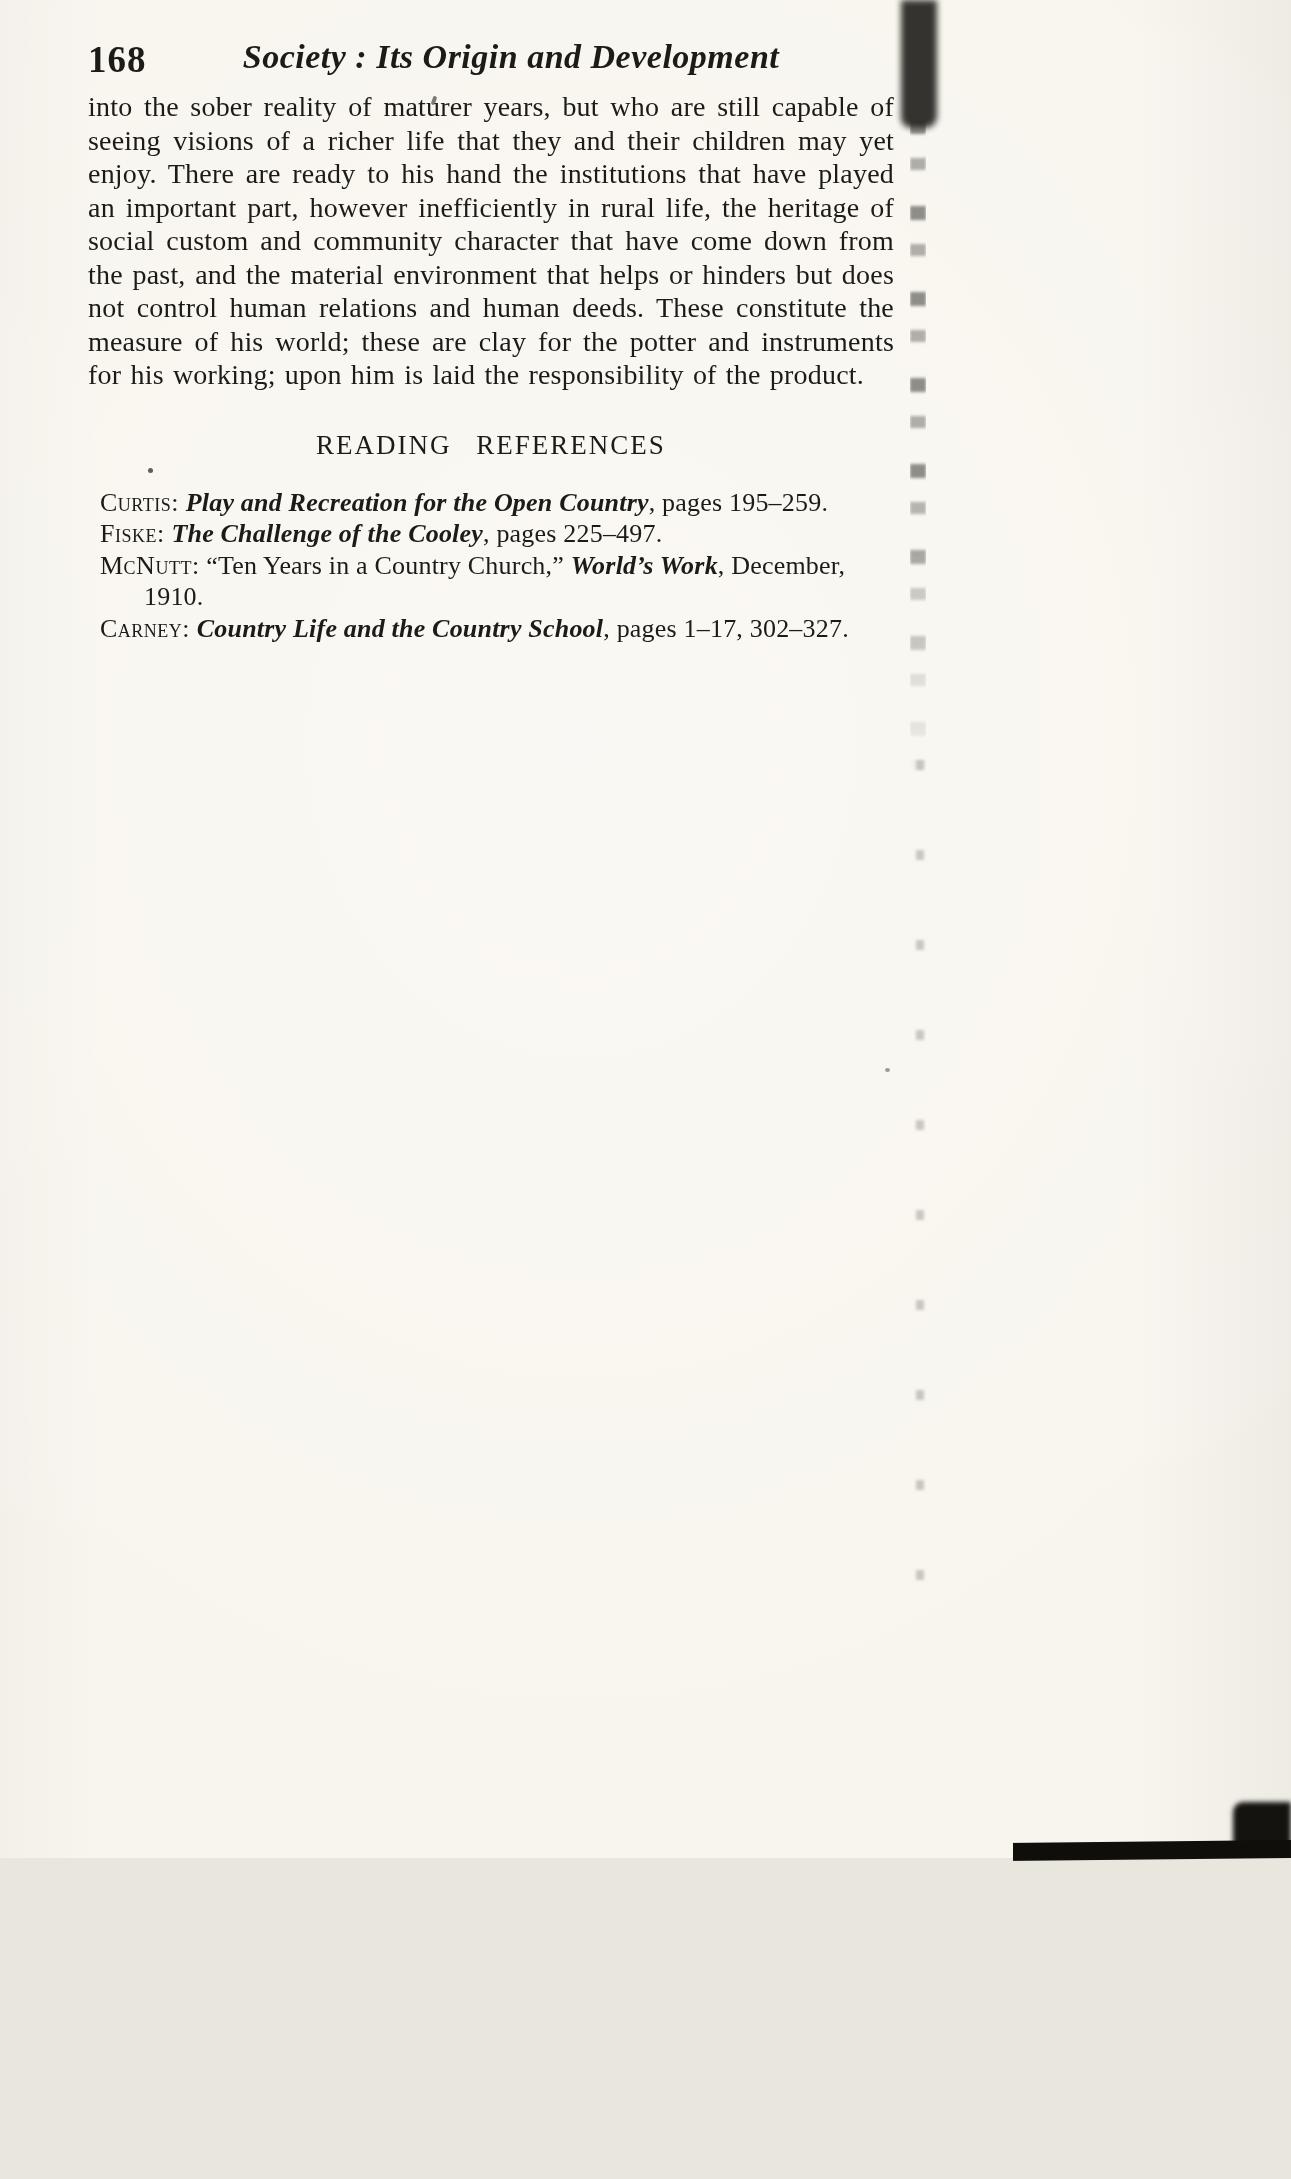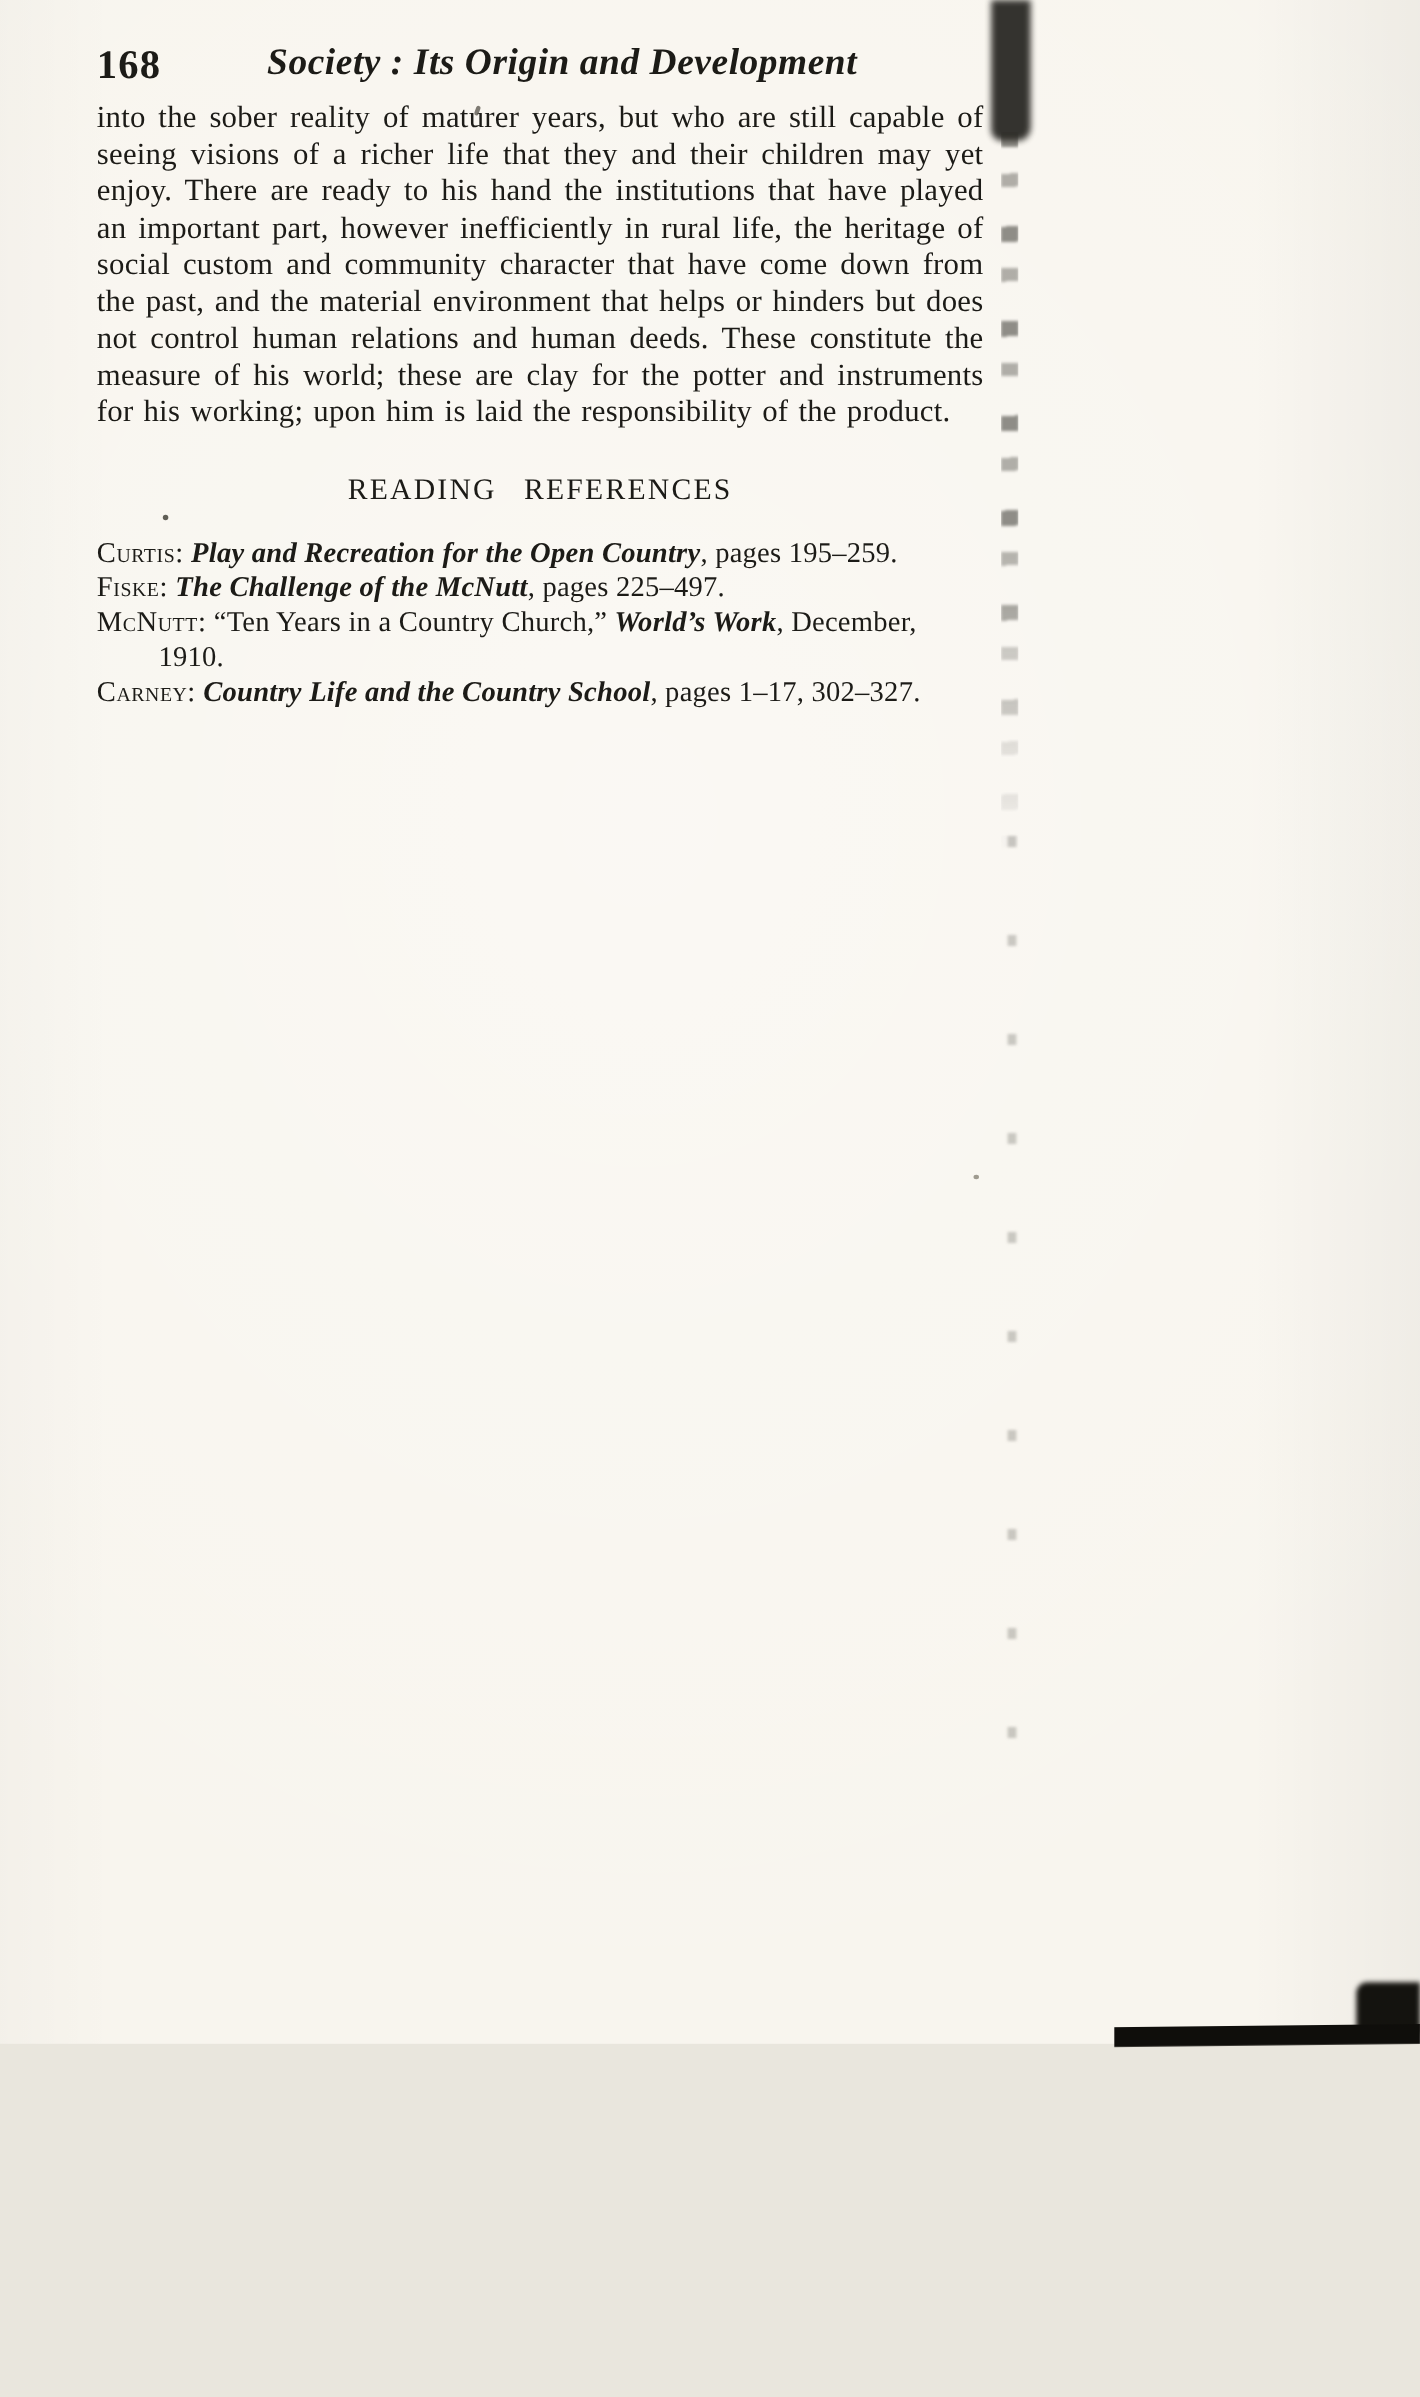--- a/index.html
+++ b/index.html
@@ -63,21 +63,21 @@
   .references {
     margin-top: 26px;
     font-size: 26px;
     line-height: 31.5px;
     letter-spacing: 0.2px;
   }
   .ref {
     padding-left: 56px;
     text-indent: -56px;
   }
-  .sc { font-variant: small-caps; letter-spacing: 0.5px; }
+  .sc { font-variant: small-caps; letter-spacing: 0.5px; margin-left: 12px; }
   .it { font-style: italic; font-weight: bold; }
   
   .artifact { position: absolute; pointer-events: none; }
   .edge-top {
     left: 901px; top: 0;
     width: 36px; height: 128px;
     background: #24231f;
     border-radius: 0 0 12px 10px;
     filter: blur(3px);
     opacity: 0.92;
@@ -141,21 +141,21 @@
     <p class="body-paragraph">into the sober reality of maturer years, but who are still capable of seeing visions of a richer life that they and their children may yet enjoy.  There are ready to his hand the institutions that have played an important part, however inefficiently in rural life, the heritage of social custom and community character that have come down from the past, and the material environment that helps or hinders but does not control human relations and human deeds.  These constitute the measure of his world; these are clay for the potter and instruments for his working; upon him is laid the responsibility of the product.</p>
 
     <div class="section-heading">READING REFERENCES</div>
 
     <div class="references">
 
       <div class="ref"><span class="sc">Curtis:</span>
         <span class="it">Play and Recreation for the Open Country</span><span>, pages 195–259.</span></div>
 
       <div class="ref"><span class="sc">Fiske:</span>
-        <span class="it">The Challenge of the McNutt</span><span>, pages 225–497.</span></div>
+        <span class="it">The Challenge of the Cooley</span><span>, pages 225–497.</span></div>
 
 
       <div class="ref"><span class="sc">McNutt:</span>
         <span>“Ten Years in a Country Church,” </span><span class="it">World’s Work</span><span>, December, 1910.</span></div>
 
 
       <div class="ref"><span class="sc">Carney:</span>
         <span class="it">Country Life and the Country School</span><span>, pages 1–17, 302–327.</span></div>
 
     </div>

